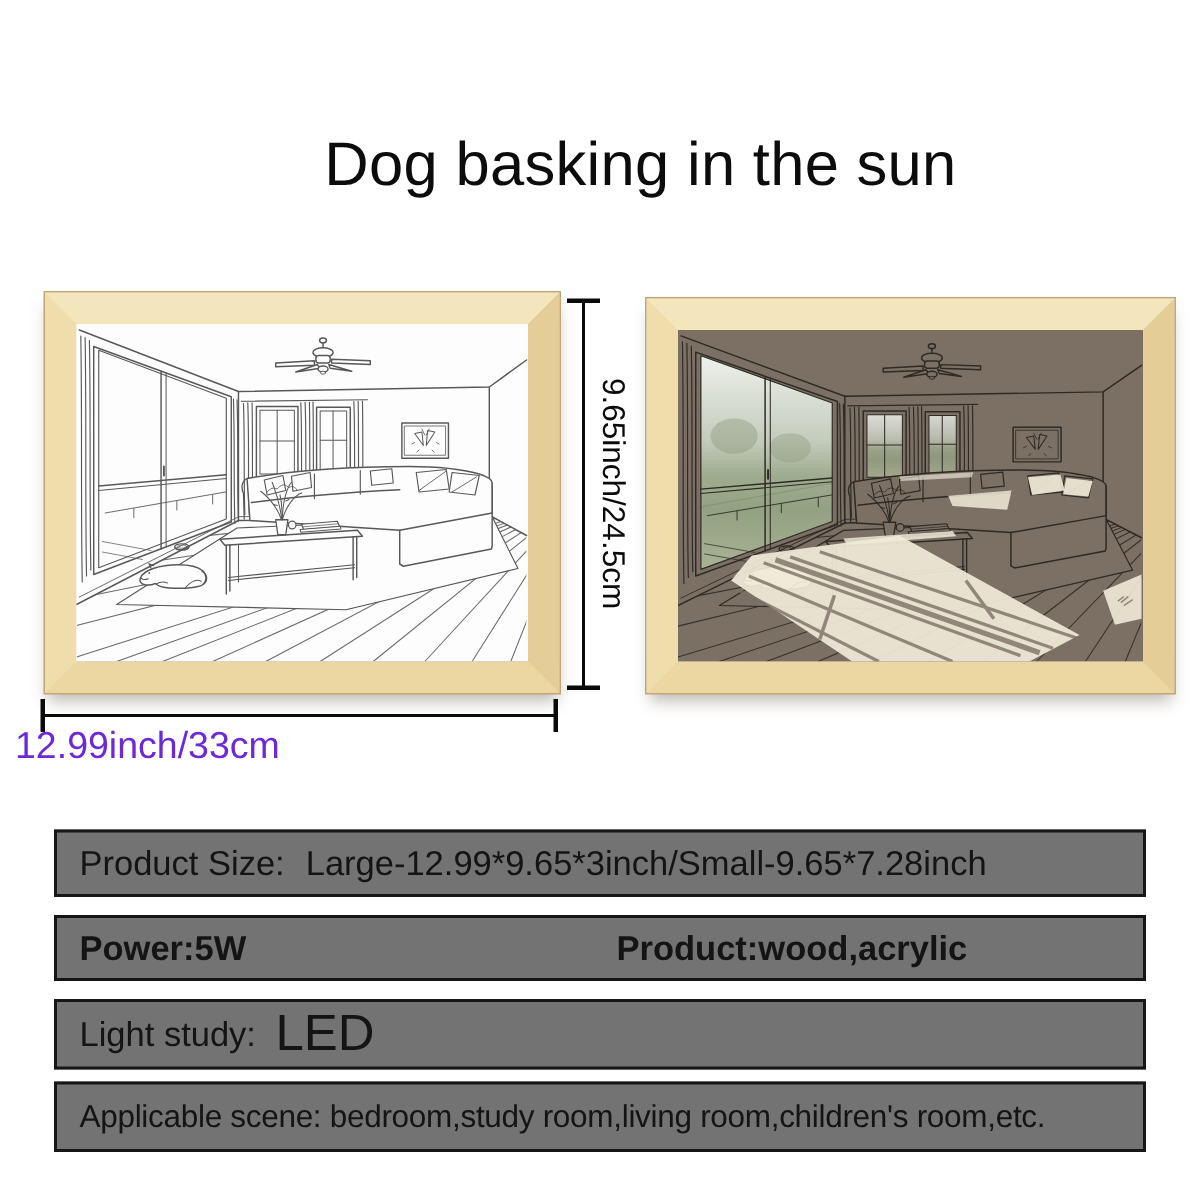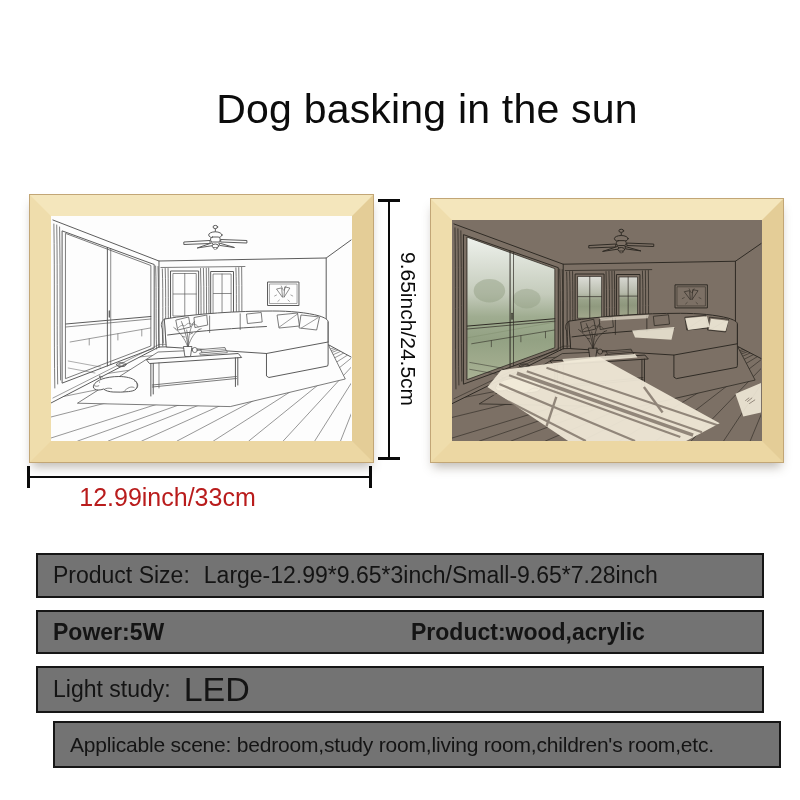--- a/index.html
+++ b/index.html
@@ -45,38 +45,38 @@
     display:flex;align-items:center;justify-content:center;
     writing-mode:vertical-rl;
     font-size:21px;color:#0a0a0a;white-space:nowrap;
   }
   .hdim-line{left:28px;top:476px;width:343px;height:2px;background:#0a0a0a;}
   .hdim-line::before,.hdim-line::after{
     content:"";position:absolute;top:-10px;width:3px;height:22px;background:#0a0a0a;}
   .hdim-line::before{left:-1px;}
   .hdim-line::after{right:-1px;}
   .hdim-label{
-    left:10px;top:483px;width:315px;text-align:center;
-    font-size:25px;color:#b91c1c;
+    left:10px;top:483px;width:315px;text-align:left;
+    font-size:25px;color:#6d28d9;
   }
 
   
   .spec-box{
     left:36px;width:728px;box-sizing:border-box;
     background:#737373;border:2px solid #161616;
     display:flex;align-items:center;
     font-size:23px;color:#141414;padding-left:15px;
   }
   .spec-box .gap{display:inline-block;width:14px;}
   .spec-right{position:absolute;left:373px;}
   .spec-1{top:553px;height:45px;}
   .spec-2{top:610px;height:44px;font-weight:bold;}
   .spec-3{top:666px;height:47px;}
   .spec-3 .bigval{font-size:34px;margin-left:13px;}
-  .spec-4{top:721px;height:47px;font-size:21px;letter-spacing:-.2px;margin-left:17px;}
+  .spec-4{top:721px;height:47px;font-size:21px;letter-spacing:-.2px;}
 </style>
 </head>
 <body>
 
 <svg width="0" height="0" style="position:absolute" aria-hidden="true">
   <defs>
     <clipPath id="floorclip">
       <path d="M0,187 L113,131 L288,127.5 L314,141 L314,225 L0,225 Z"></path>
     </clipPath>
     <linearGradient id="land" x1="0" y1="0" x2="0" y2="1">

